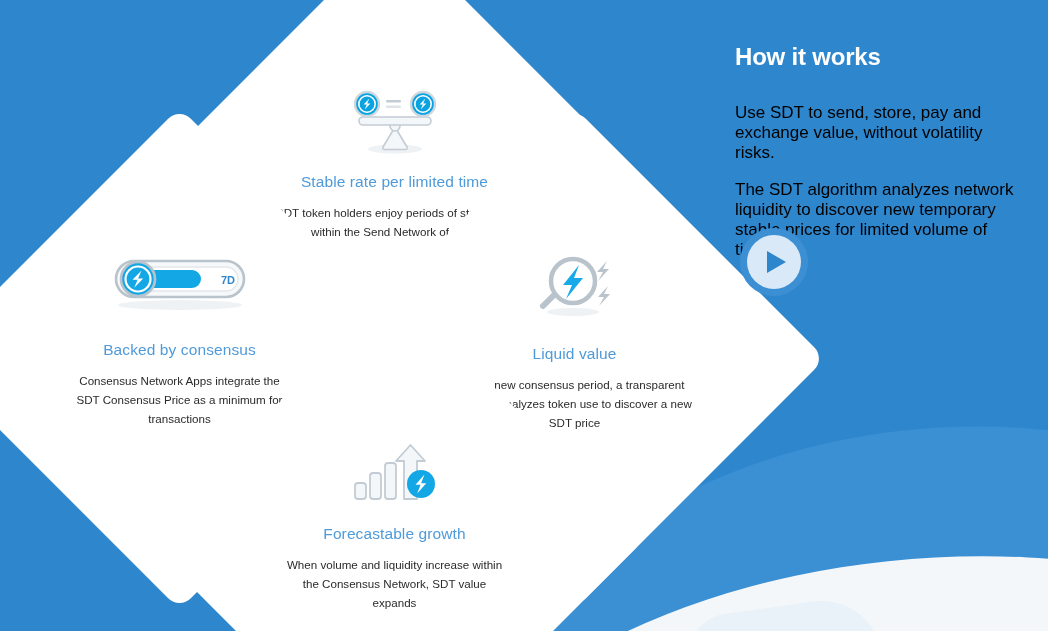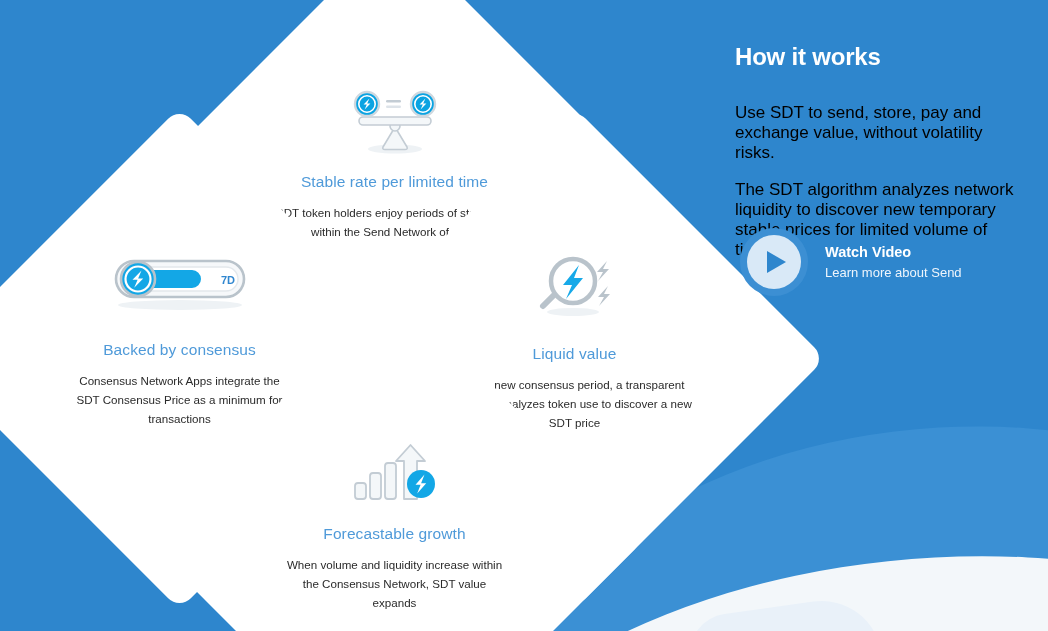--- a/index.html
+++ b/index.html
@@ -263,17 +263,13 @@
   <div class="panel-p p1">Use SDT to send, store, pay and exchange value, without volatility risks.</div>
   <div class="panel-p p2">The SDT algorithm analyzes network liquidity to discover new temporary stable prices for limited volume of time.</div>
 </div>
 
 <div class="video-row">
   <div class="play-wrap">
     <div class="play-circle">
       <div class="play-tri"></div>
     </div>
   </div>
-  <div class="video-text">
-    <div class="video-title">Watch Video</div>
-    <div class="video-sub">Learn more about Send</div>
-  </div>
 </div>
 
 </body></html>

